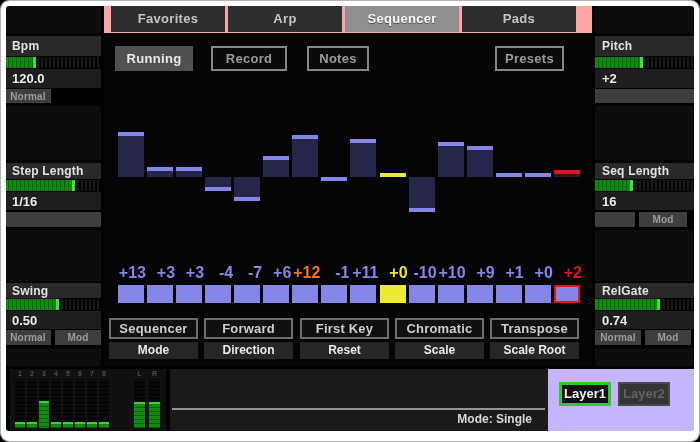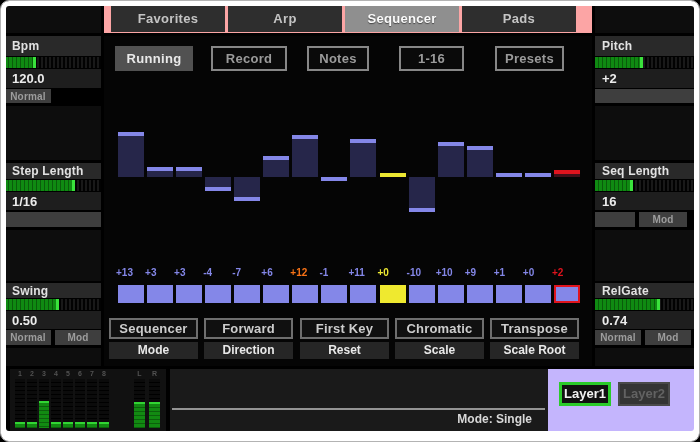--- a/index.html
+++ b/index.html
@@ -30,22 +30,22 @@
          display:flex;align-items:center;justify-content:center;cursor:pointer;letter-spacing:.2px;}
   .p-empty{position:absolute;top:0;bottom:0;background:#3e3e3e;}
   
   .center{position:absolute;left:104px;top:36px;width:488px;height:330px;background:#050505;overflow:hidden;}
   .tbtn{position:absolute;top:10px;height:25px;font-size:13px;font-weight:bold;text-align:center;
         line-height:25px;letter-spacing:.3px;cursor:pointer;box-sizing:border-box;}
   .tbtn.filled{background:#515151;color:#e9e9e9;}
   .tbtn.outlined{background:#0a0a0a;border:2px solid #878787;color:#9b9b9b;line-height:21px;}
   .bar-body{position:absolute;width:26px;}
   .bar-cap{position:absolute;width:26px;height:4px;}
-  .step-label{position:absolute;width:30px;top:230px;height:13px;font-size:10px;font-weight:bold;
-              text-align:left;line-height:13px;}
+  .step-label{position:absolute;width:30px;top:230px;height:13px;font-size:16px;font-weight:bold;
+              text-align:right;line-height:13px;}
   .step-cell{position:absolute;top:249px;width:26px;height:18px;box-sizing:border-box;cursor:pointer;}
   .sc-btn{position:absolute;top:282px;height:21px;width:89px;box-sizing:border-box;background:#101010;
           border:2px solid #6e6e6e;color:#cdcdcd;font-size:13px;font-weight:bold;text-align:center;
           line-height:17px;cursor:pointer;letter-spacing:.2px;}
   .sc-label{position:absolute;top:306px;height:17px;width:89px;background:#262626;color:#e9e9e9;
             font-size:12px;font-weight:bold;text-align:center;line-height:17px;}
   
   .meters{position:absolute;left:10px;top:369px;width:156px;height:62px;background:#111;}
   .m-label{position:absolute;top:1px;height:8px;font-size:7px;font-weight:bold;color:#525252;
            text-align:center;line-height:8px;}
@@ -158,21 +158,20 @@
         <div class="p-btn" style="left:0;width:46px;">Normal</div>
         <div class="p-btn" style="left:50px;width:46px;">Mod</div>
       </div>
     </div>
     <div class="blankbox" style="left:595px;top:348px;width:100px;height:18px;"></div>
 
     <div class="center">
       <div class="tbtn filled" style="left:11px;width:78px;">Running</div>
       <div class="tbtn outlined" style="left:107px;width:76px;">Record</div>
       <div class="tbtn outlined" style="left:203px;width:62px;">Notes</div>
-      <div class="tbtn outlined" style="left:295px;width:65px;">1-16</div>
       <div class="tbtn outlined" style="left:391px;width:69px;">Presets</div>
 
       <div class="abs" style="inset:0;" id="seq-chart">
           <div class="bar-body" style="left: 14px; top: 100px; height: 41px; background: rgb(38, 38, 74);"></div>
           <div class="bar-cap" style="left: 14px; top: 96px; background: rgb(132, 135, 232);"></div>
           <div class="step-label" style="left: 12px; color: rgb(132, 135, 232);">+13</div>
           <div class="step-cell" style="left: 14px; background: rgb(132, 135, 232);"></div>
           <div class="bar-body" style="left: 43.06px; top: 135px; height: 6px; background: rgb(38, 38, 74);"></div>
           <div class="bar-cap" style="left: 43.06px; top: 131px; background: rgb(132, 135, 232);"></div>
           <div class="step-label" style="left: 41.06px; color: rgb(132, 135, 232);">+3</div>

